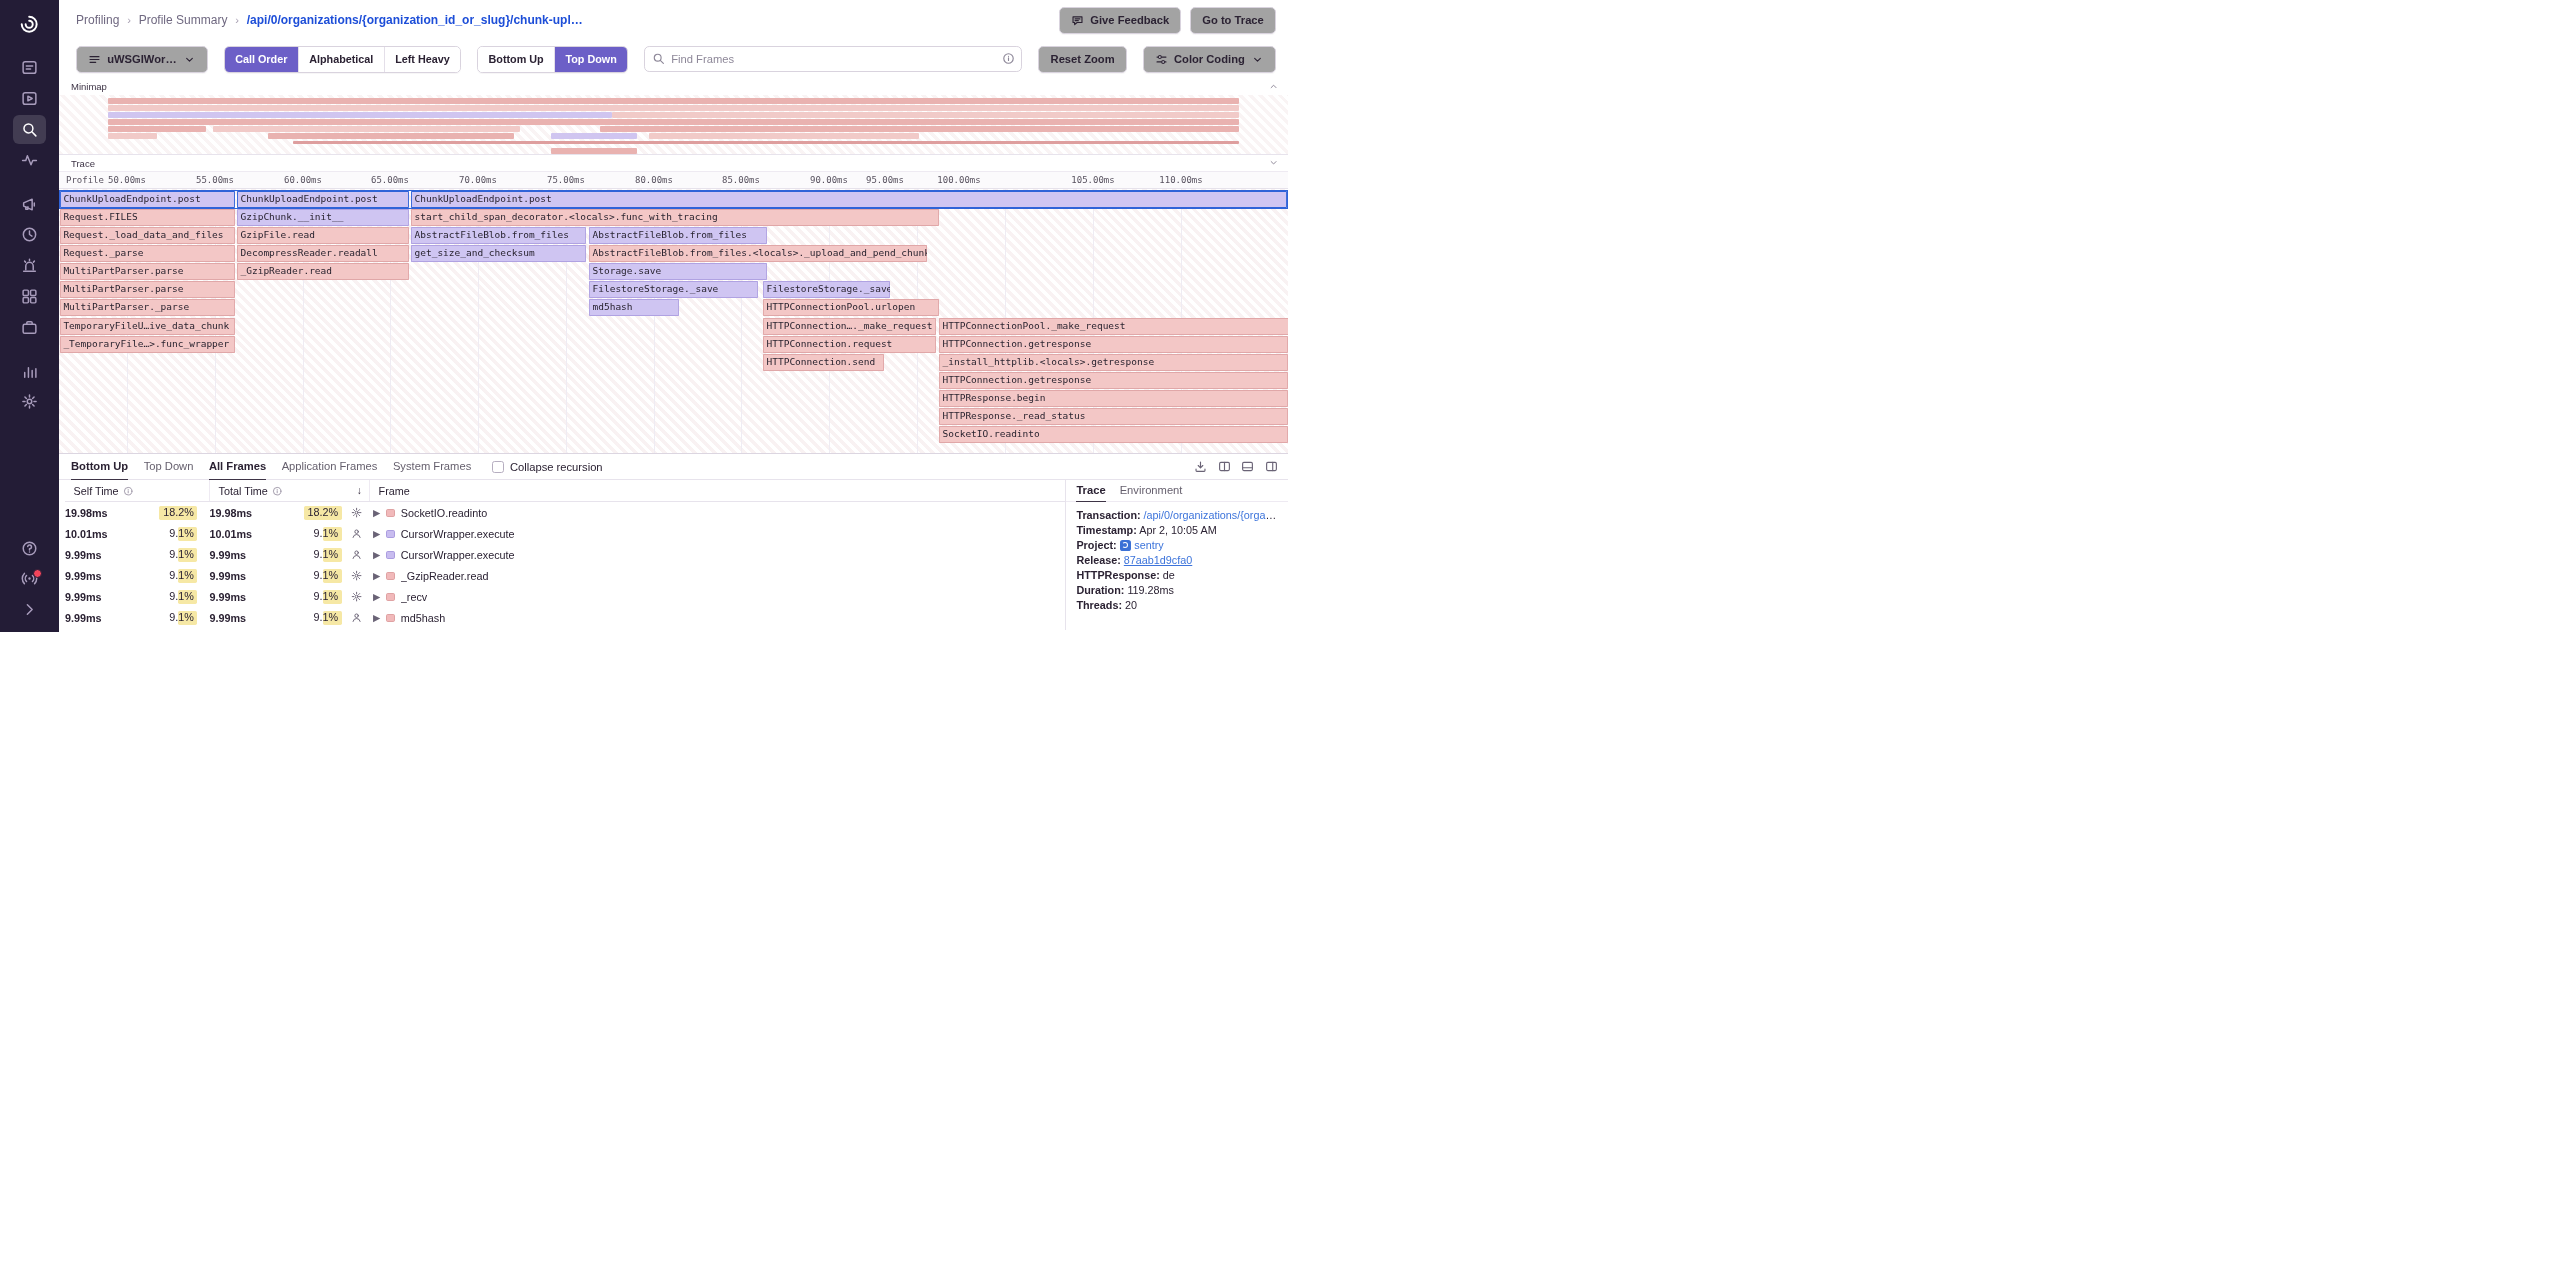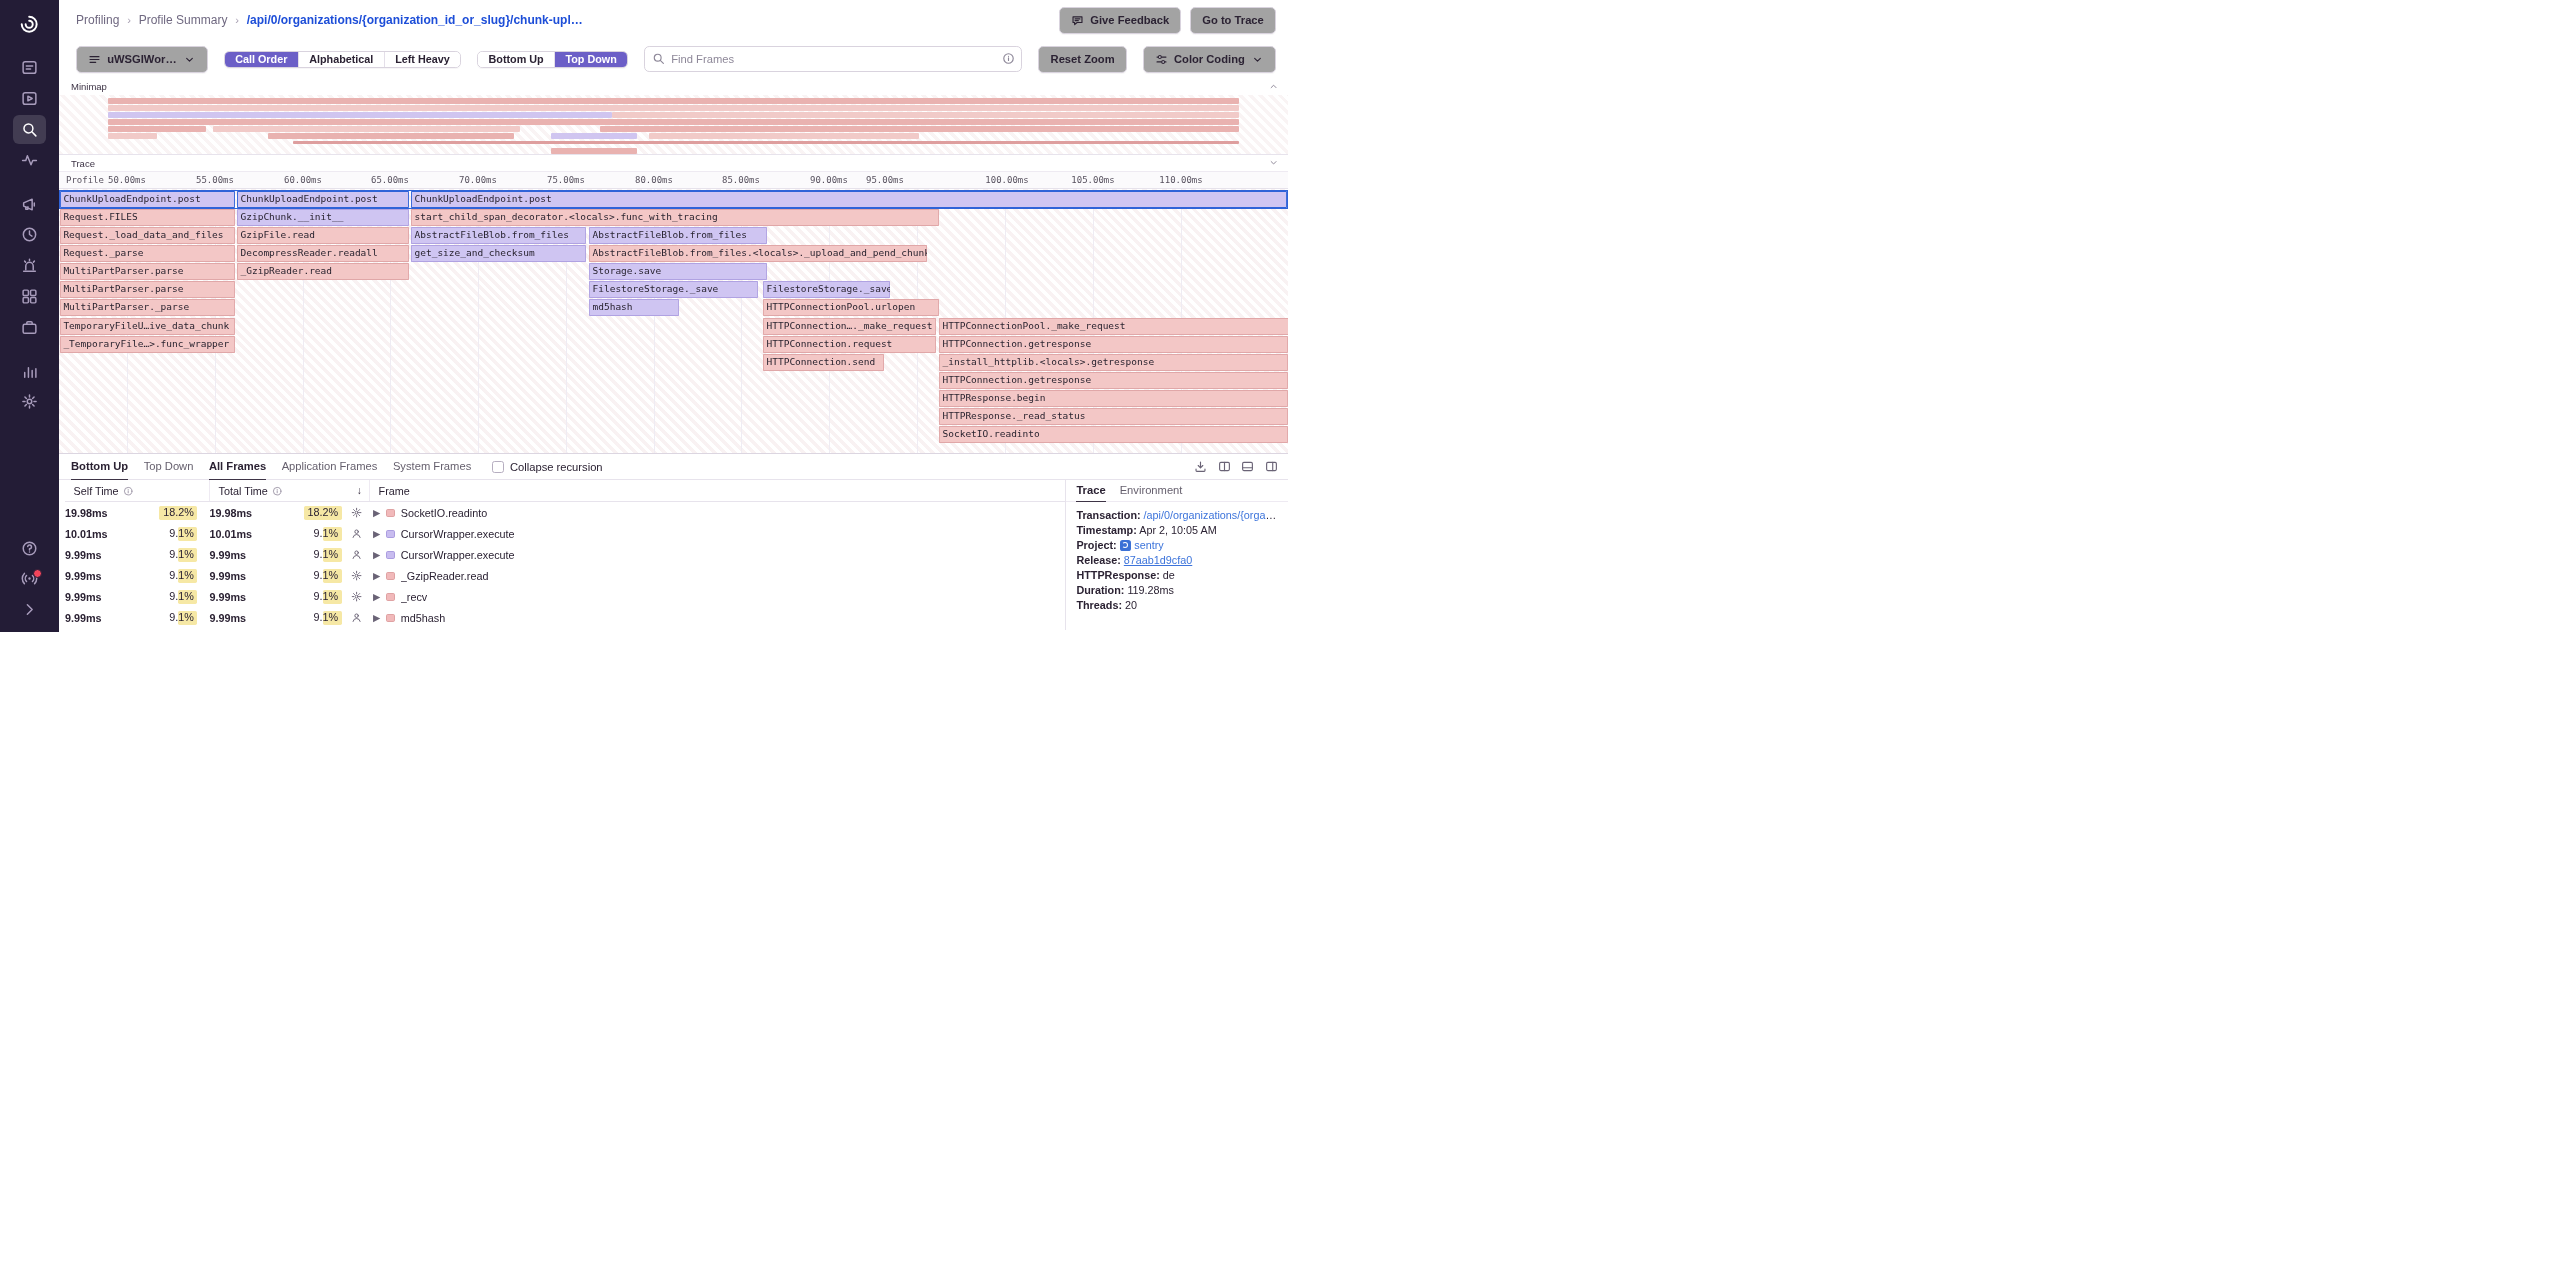--- a/index.html
+++ b/index.html
@@ -32,21 +32,21 @@
   .top-actions { display:flex; gap:8.6px; }
   .btn { display:inline-flex; align-items:center; gap:6px; height:27px; padding:0 11.2px;
     background:#a3a3a3; border:0.9px solid #d9d3de; border-radius:5.2px; font-size:11.2px; font-weight:700;
     color:#2b2233; cursor:pointer; box-shadow:0 0.9px 0.9px rgba(40,30,60,.04); }
   .btn svg { width:13px; height:13px; color:#2b2233; }
 
   
   .toolbar { height:38px; display:flex; align-items:center; gap:16px; padding:0 12px 0 17px; }
   .seg-group { display:flex; border:0.9px solid #d9d3de; border-radius:5.2px; overflow:hidden;
     box-shadow:0 0.9px 0.9px rgba(40,30,60,.04); }
-  .seg { height:15px; padding:0 10.4px; background:#fff; border:none; border-left:0.9px solid #e4dfe9;
+  .seg { height:25px; padding:0 10.4px; background:#fff; border:none; border-left:0.9px solid #e4dfe9;
     font-size:10.8px; font-weight:700; color:#2b2233; cursor:pointer; font-family:inherit; }
   .seg:first-child { border-left:none; }
   .seg.seg-active { background:#6c5fc7; color:#fff; }
   .dd-btn { height:27px; }
   .dd-btn .chev { color:#6a6376; }
   .searchbox { flex:1; position:relative; height:26px; }
   .searchbox input { width:100%; height:100%; border:0.9px solid #d9d3de; border-radius:5.2px;
     padding:0 26px 0 26px; font-size:11.2px; color:#2b2233; font-family:inherit; outline:none; }
   .searchbox input::placeholder { color:#8d8798; }
   .searchbox .s-ico { position:absolute; left:7.8px; top:6px; width:13px; height:13px; color:#8d8798; }
@@ -383,21 +383,21 @@
     <span class="axis-tick" style="left: 68px;">50.00ms</span>
         <span class="axis-tick" style="left: 156px;">55.00ms</span>
         <span class="axis-tick" style="left: 244px;">60.00ms</span>
         <span class="axis-tick" style="left: 331px;">65.00ms</span>
         <span class="axis-tick" style="left: 419px;">70.00ms</span>
         <span class="axis-tick" style="left: 507px;">75.00ms</span>
         <span class="axis-tick" style="left: 595px;">80.00ms</span>
         <span class="axis-tick" style="left: 682px;">85.00ms</span>
         <span class="axis-tick" style="left: 770px;">90.00ms</span>
         <span class="axis-tick" style="left: 826px;">95.00ms</span>
-        <span class="axis-tick" style="left: 948px;">100.00ms</span>
+        <span class="axis-tick" style="left: 900px;">100.00ms</span>
         <span class="axis-tick" style="left: 1034px;">105.00ms</span>
         <span class="axis-tick" style="left: 1122px;">110.00ms</span>
       </div>
 
     <div class="flame">
         <div class="gridline" style="left: 68px;"></div>
         <div class="gridline" style="left: 156px;"></div>
         <div class="gridline" style="left: 244px;"></div>
         <div class="gridline" style="left: 331px;"></div>
         <div class="gridline" style="left: 419px;"></div>

